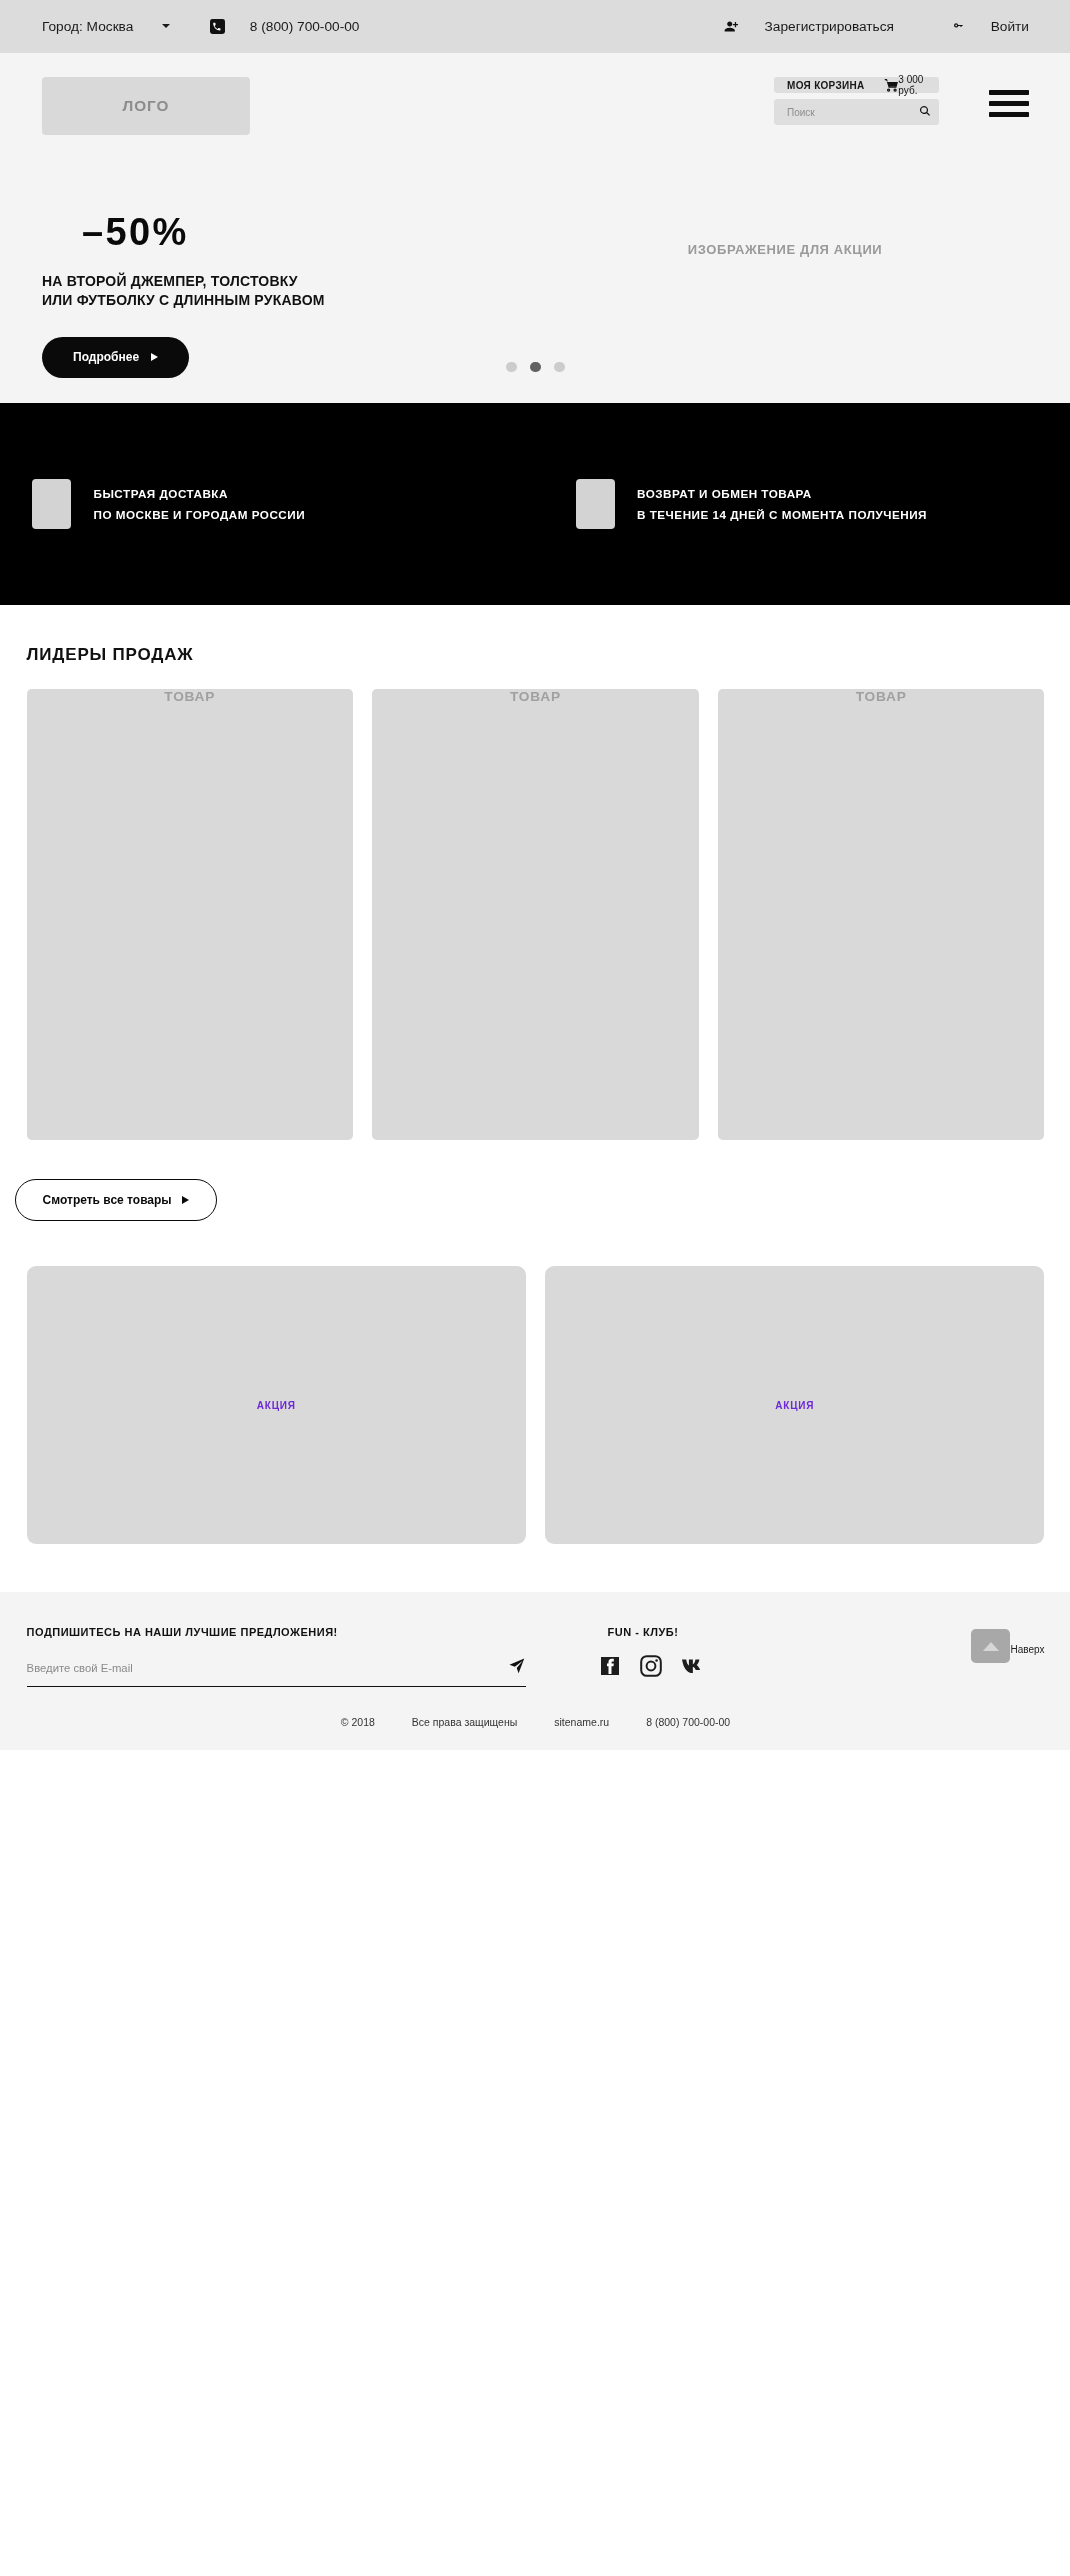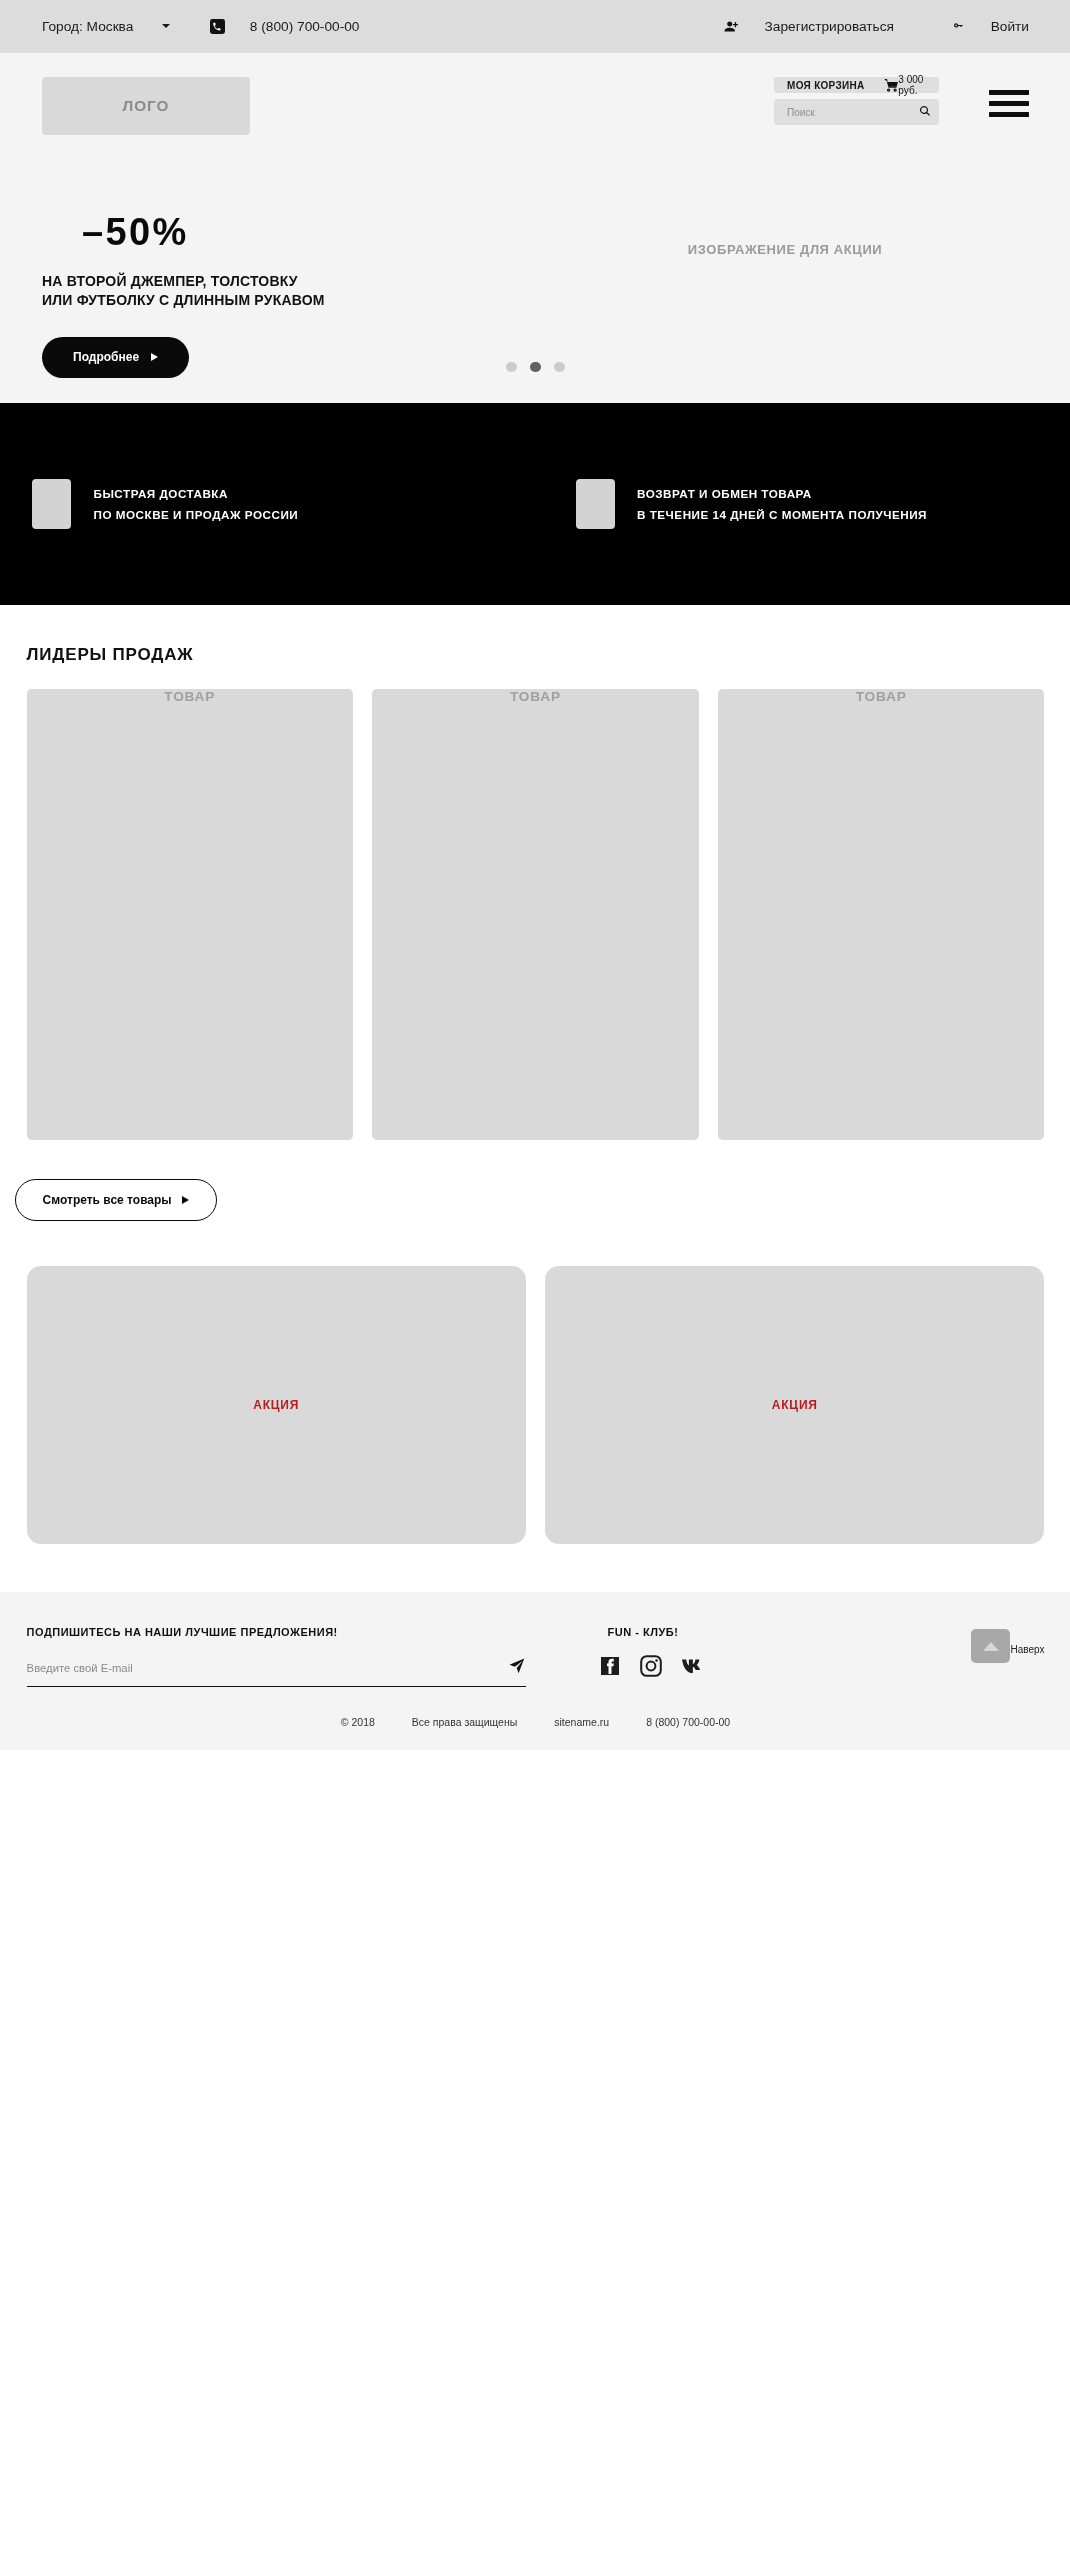--- a/index.html
+++ b/index.html
@@ -133,23 +133,23 @@
     cursor:pointer;
   }
   .btn-outline {
     margin:39px 0 0 -12px; display:inline-flex; align-items:center; gap:10.5px;
     background:#fff; color:#0a0a0a; border:1.6px solid #0a0a0a; border-radius:32px;
     padding:13px 27px; font-size:12px; font-weight:700; cursor:pointer;
     font-family:"Liberation Sans", sans-serif;
   }
   .promos { display:flex; gap:19.3px; margin-top:45px; padding-bottom:48px; }
   .promo {
-    flex:1; height:278px; background:#d9d9d9; border-radius:14px;
+    flex:1; height:278px; background:#d9d9d9; border-radius:9px;
     display:flex; align-items:center; justify-content:center;
-    color:#b91c1c; font-size:12px; font-weight:700; letter-spacing:0.8px;
+    color:#6d28d9; font-size:10px; font-weight:700; letter-spacing:0.8px;
     cursor:pointer;
   }
 
   
   .footer {
     background:#f4f4f4; padding:34px 26.6px 0 26.6px;
     display:flex; align-items:flex-start;
   }
   .f-sub { width:515px; }
   .f-sub-title { font-size:11px; font-weight:700; letter-spacing:0.5px; color:#111; }
@@ -279,21 +279,21 @@
       <span class="dot active"></span>
       <span class="dot"></span>
     </div>
   </div>
 
   <div class="benefits">
     <div class="benefit">
       <div class="b-ic"></div>
       <div>
         <div class="b-title">БЫСТРАЯ ДОСТАВКА</div>
-        <div class="b-sub">ПО МОСКВЕ И ПРОДАЖ РОССИИ</div>
+        <div class="b-sub">ПО МОСКВЕ И ГОРОДАМ РОССИИ</div>
       </div>
     </div>
     <div class="benefit">
       <div class="b-ic"></div>
       <div>
         <div class="b-title">ВОЗВРАТ И ОБМЕН ТОВАРА</div>
         <div class="b-sub">В ТЕЧЕНИЕ 14 ДНЕЙ С МОМЕНТА ПОЛУЧЕНИЯ</div>
       </div>
     </div>
   </div>

